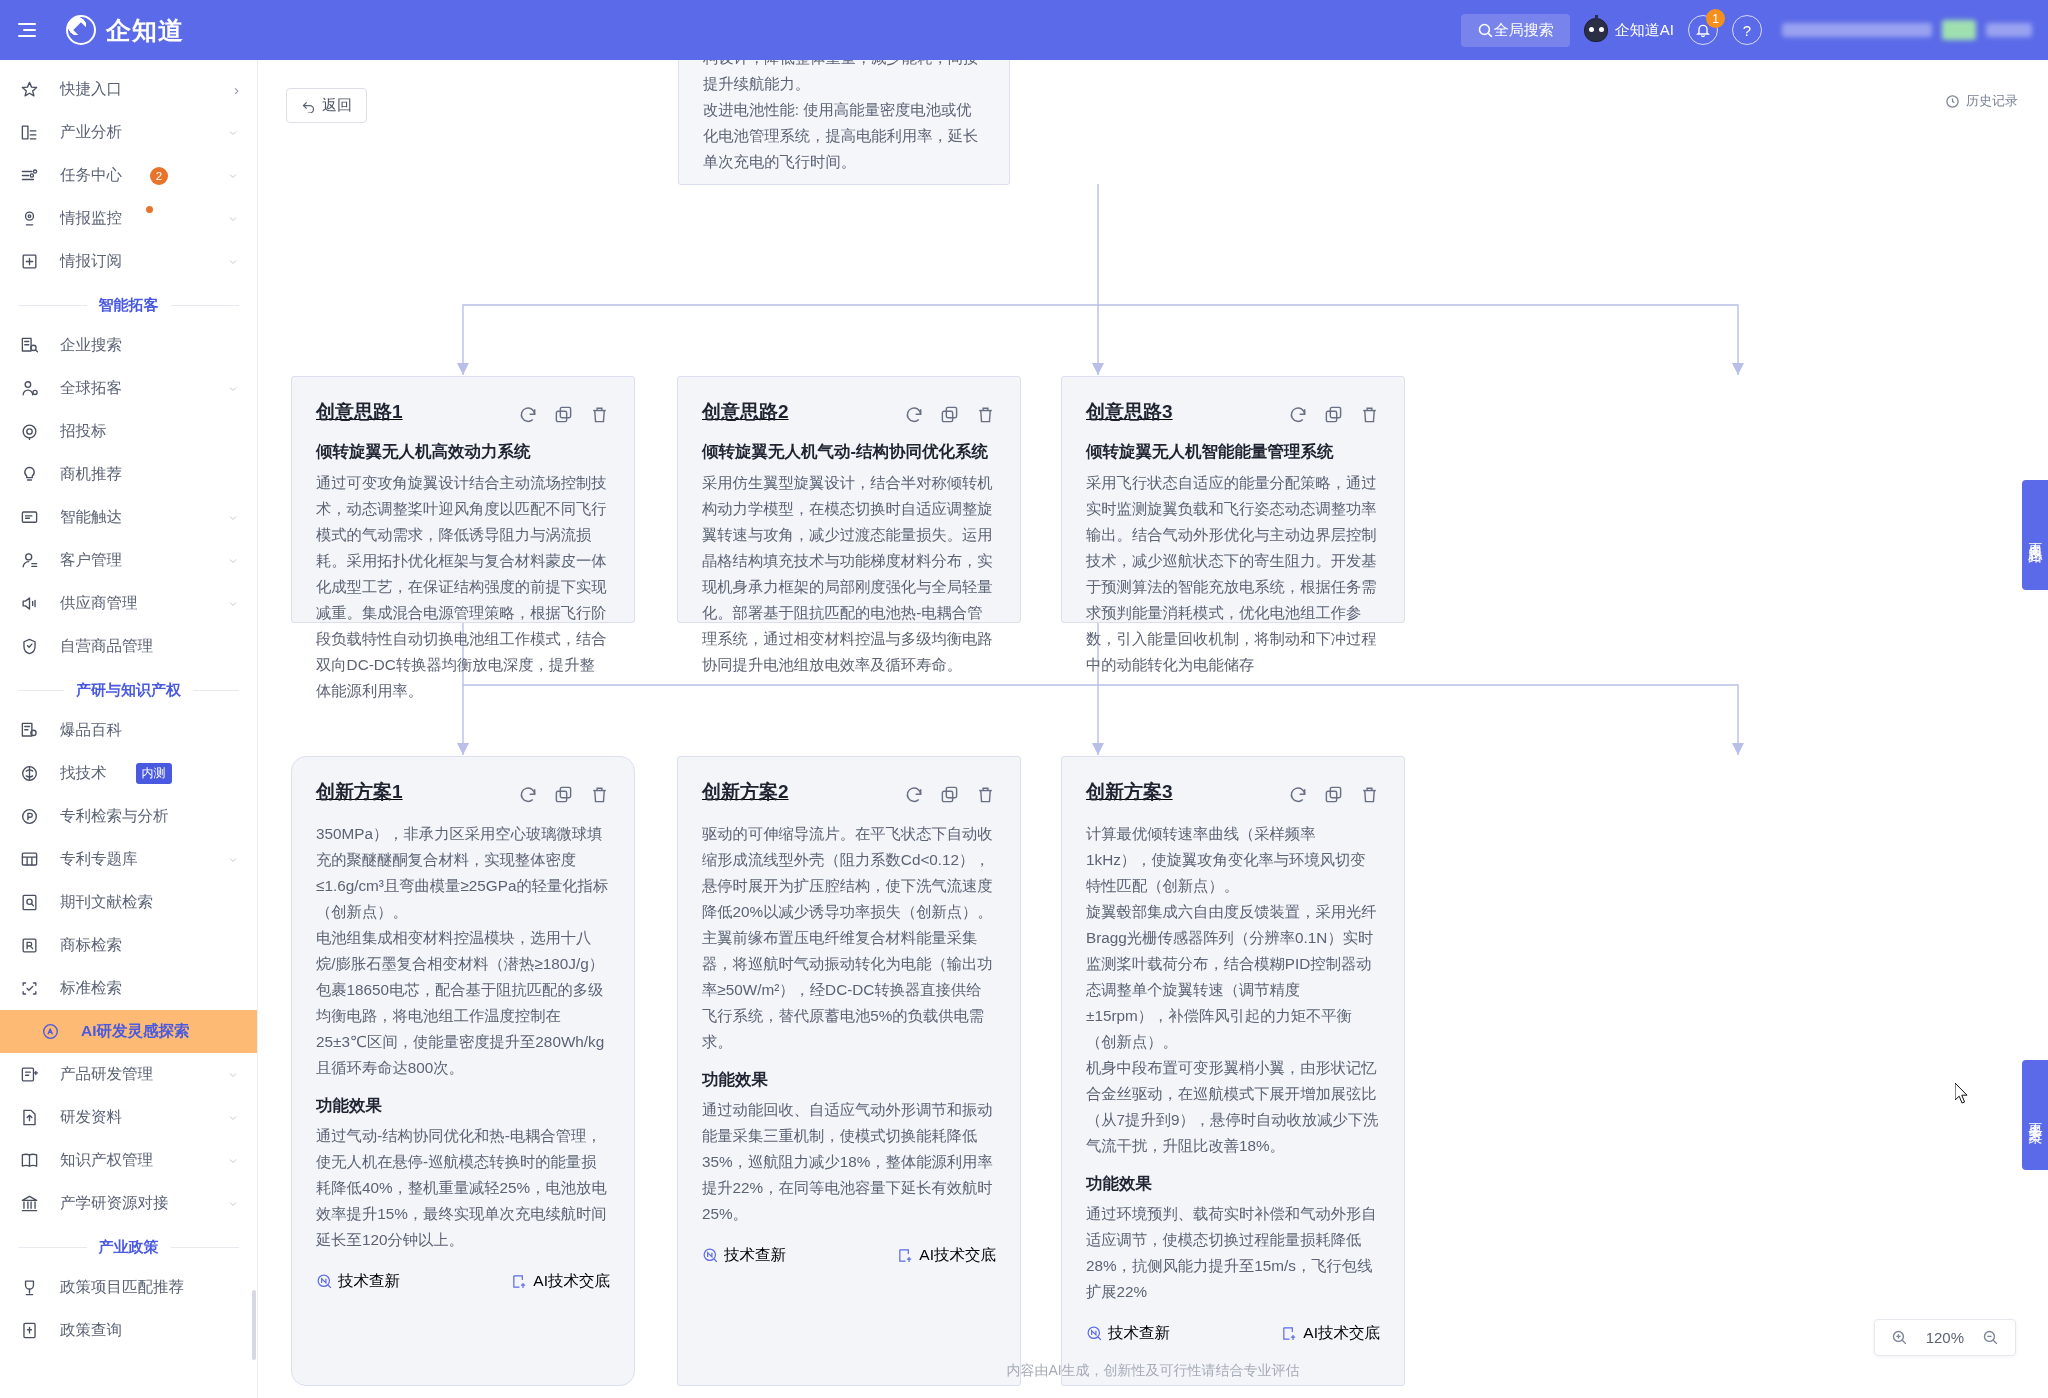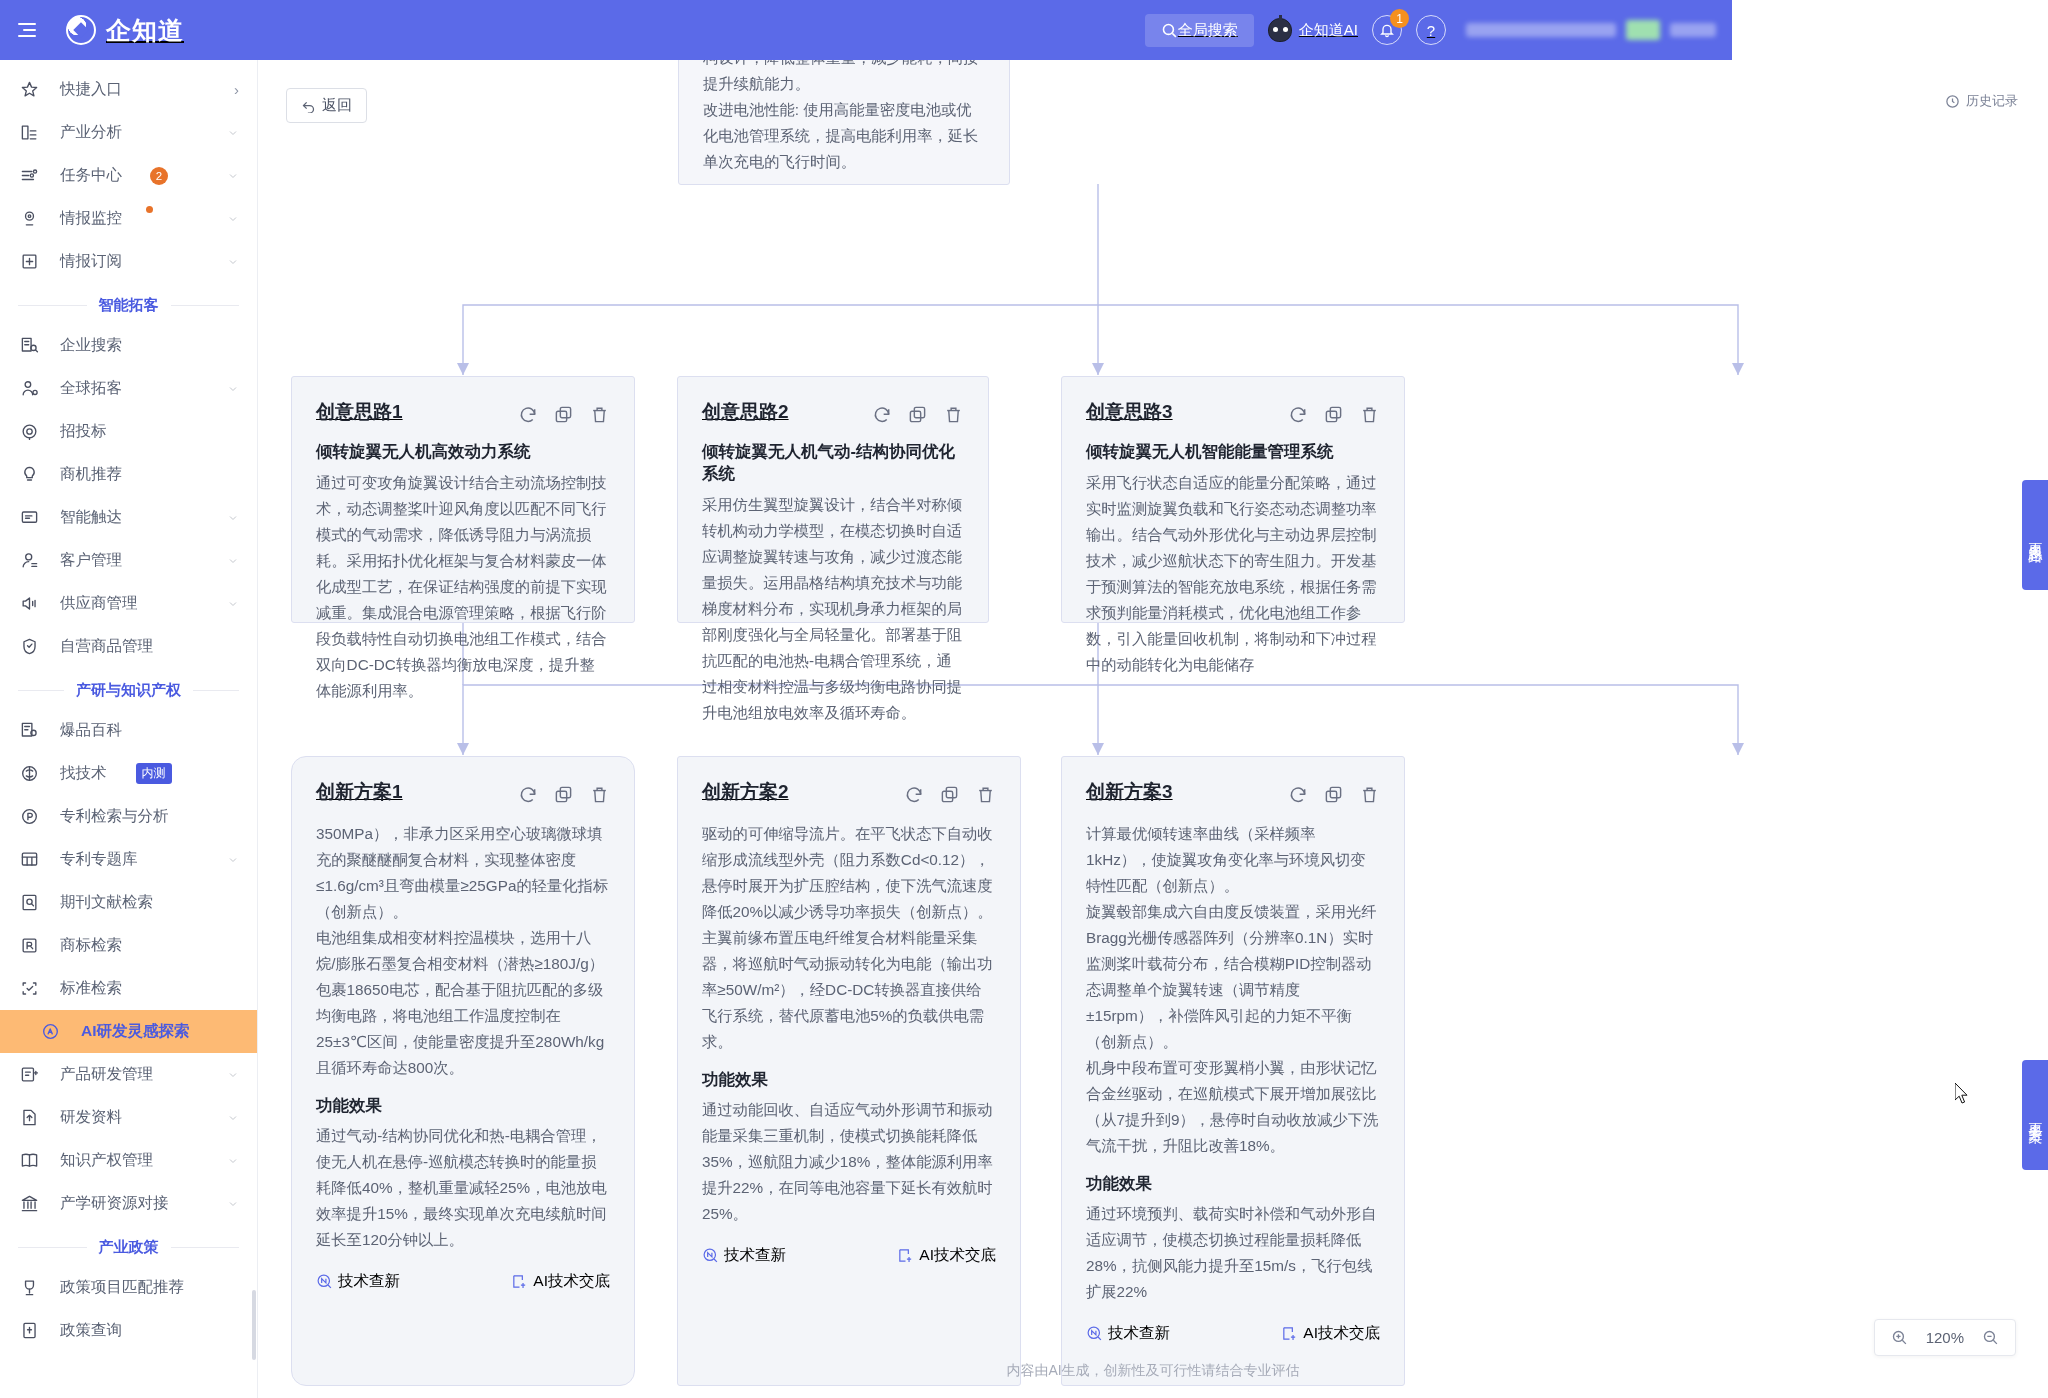--- a/index.html
+++ b/index.html
@@ -3,22 +3,22 @@
 <meta charset="utf-8">
 <style>
   * { box-sizing: border-box; margin: 0; padding: 0; }
   html, body {
     width: 2048px; height: 1398px;
     font-family: "Liberation Sans", "DejaVu Sans", sans-serif;
     background: #ffffff; overflow: hidden;
   }
   
   .topbar {
-    position: absolute; top: 0; left: 0; width: 1732px; height: 60px;
-    background: #5b6ae8; display: flex; align-items: center; z-index: 50; text-decoration: underline;
+    position: absolute; top: 0; left: 0; width: 2048px; height: 60px;
+    background: #5b6ae8; display: flex; align-items: center; z-index: 50;
   }
   .hamburger { width: 26px; height: 26px; margin-left: 18px; margin-right: 22px;
     display: flex; flex-direction: column; justify-content: center; gap: 4px; cursor: pointer; }
   .hamburger i { display: block; height: 2px; background: #fff; border-radius: 1px; }
   .hamburger i:nth-child(1) { width: 18px; }
   .hamburger i:nth-child(2) { width: 13px; margin-left: 5px; }
   .hamburger i:nth-child(3) { width: 18px; }
   .brand { display: flex; align-items: center; gap: 10px; }
   .brand-mark {
     width: 30px; height: 30px; border-radius: 50%;
@@ -611,21 +611,21 @@
                 <path d="M9 7V4h6v3"></path>
                 <path d="M6 7l1 14h10l1-14"></path>
               </svg>
             </span>
         </span>
       </div>
       <div class="card-sub">倾转旋翼无人机高效动力系统</div>
       <div class="card-body">通过可变攻角旋翼设计结合主动流场控制技术，动态调整桨叶迎风角度以匹配不同飞行模式的气动需求，降低诱导阻力与涡流损耗。采用拓扑优化框架与复合材料蒙皮一体化成型工艺，在保证结构强度的前提下实现减重。集成混合电源管理策略，根据飞行阶段负载特性自动切换电池组工作模式，结合双向DC-DC转换器均衡放电深度，提升整体能源利用率。</div>
     </div>
 
-    <div class="card" style="left:419px; top:316px; width:312px; height:247px;">
+    <div class="card" style="left:419px; top:316px; width:344px; height:247px;">
       <div class="card-head">
         <span class="card-title">创意思路2</span>
         <span class="card-tools">
           <span class="tool">
               <svg width="20" height="20" viewBox="0 0 24 24" fill="none" stroke="#6a7083" stroke-width="1.8">
                 <path d="M20 11a8 8 0 10-2.3 6.3"></path>
                 <path d="M20 5v6h-6"></path>
               </svg>
             </span>
           <span class="tool">

